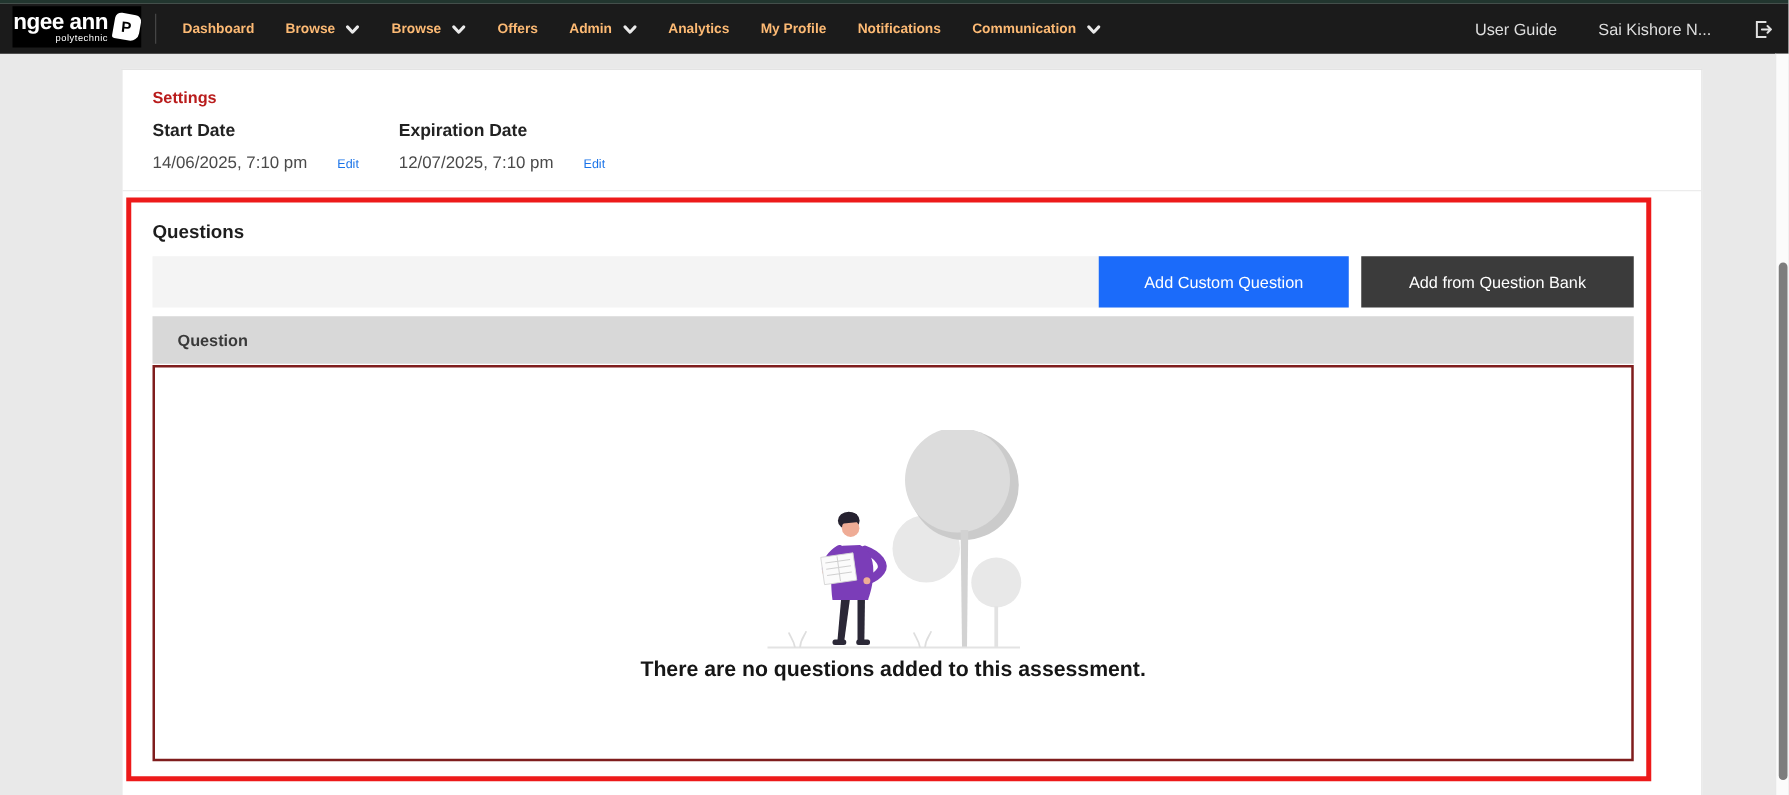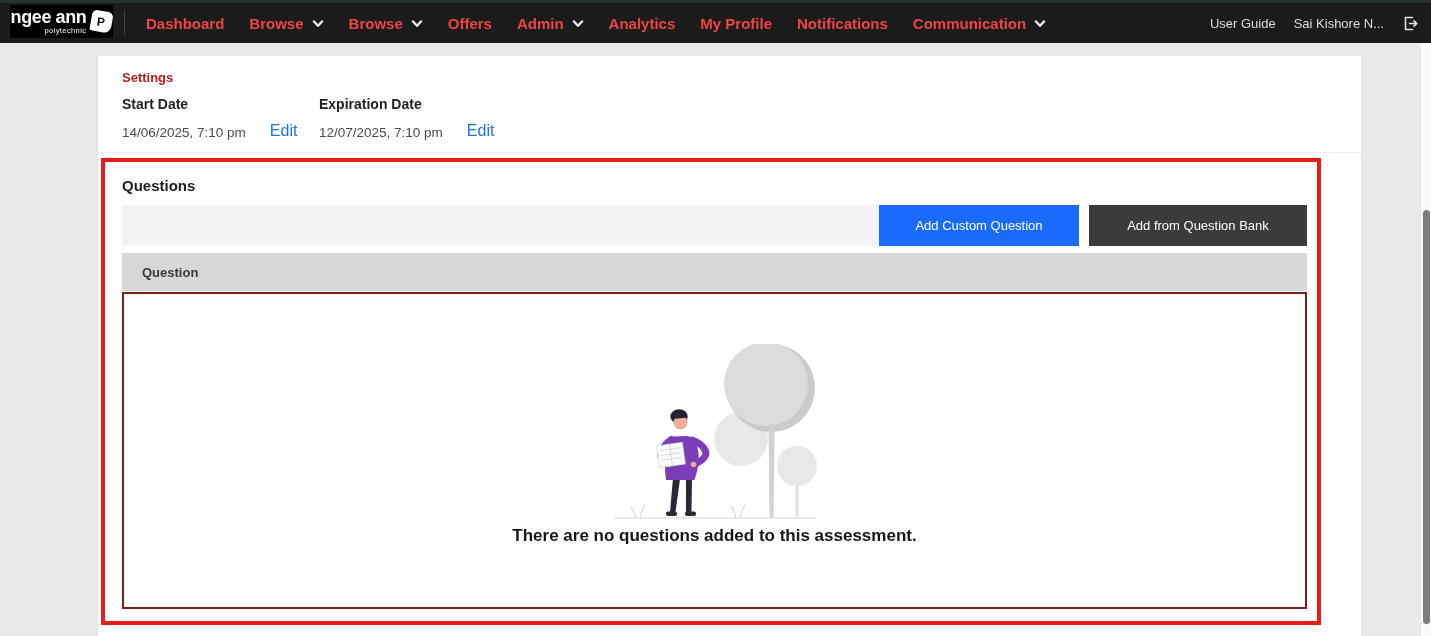--- a/index.html
+++ b/index.html
@@ -11,36 +11,36 @@
   .top-edge { position:absolute; left:0; top:0; width:1431px; height:3px; background:#22362f; }
   .navbar { position:absolute; left:0; top:3px; width:1431px; height:40px; background:#1b1b1b; display:flex; align-items:center; }
   .logo-box { position:absolute; left:10px; top:2px; width:103px; height:33px; background:#000; display:flex; align-items:center; justify-content:center; gap:5px; cursor:pointer; }
   .logo-text { display:flex; flex-direction:column; align-items:center; line-height:1; }
   .logo-line1 { color:#fff; font-weight:700; font-size:18px; letter-spacing:-0.4px; }
   .logo-line2 { color:#fff; font-size:7.5px; letter-spacing:0.4px; margin-top:1px; align-self:flex-end; }
   .logo-shield { width:21px; height:21px; background:#fff; border-radius:5px 5px 7px 2px; transform:rotate(10deg); display:flex; align-items:center; justify-content:center; }
   .logo-shield span { color:#000; font-weight:700; font-size:12px; transform:rotate(-4deg); }
   .nav-divider { position:absolute; left:124px; top:8px; width:1px; height:24px; background:#454545; }
   .nav-items { position:absolute; left:146px; top:0; height:40px; display:flex; align-items:center; gap:25px; }
-  .nav-item { color:#ef4444; font-size:15px; font-weight:700; display:flex; align-items:center; gap:8px; cursor:pointer; white-space:nowrap; }
+  .nav-item { color:#fdba74; font-size:11px; font-weight:700; display:flex; align-items:center; gap:8px; cursor:pointer; white-space:nowrap; }
   .chev { display:inline-flex; margin-top:2px; }
-  .nav-right { position:absolute; right:12px; top:0; height:40px; display:flex; align-items:center; gap:18px;justify-content:center; }
+  .nav-right { position:absolute; right:12px; top:0; height:40px; display:flex; align-items:center; gap:33px;justify-content:center; }
   .nav-link { color:#dedede; font-size:13px; font-weight:400; cursor:pointer; white-space:nowrap; }
   .logout { display:flex; align-items:center; cursor:pointer; }
 
   
   .card { position:absolute; left:97px; top:55px; width:1265px; height:581px; background:#fff; border:1px solid #e3e3e3; border-bottom:none; }
 
   .settings-title { position:absolute; left:24px; top:14px; font-size:13px; font-weight:700; color:#b91c1c; }
   .settings-fields { position:absolute; left:24px; top:40px; display:flex; }
   .field { width:197px; }
   .field-label { font-size:14px; font-weight:700; color:#222; margin-bottom:10px; }
   .field-value-row { display:flex; align-items:flex-end; gap:24px; }
   .field-value { font-size:13.5px; color:#4a4a4a; white-space:nowrap; }
-  .edit-link { font-size:16px; color:#1a73e8; cursor:pointer; }
+  .edit-link { font-size:10px; color:#1a73e8; cursor:pointer; }
   .settings-sep { position:absolute; left:0; top:96px; width:100%; height:1px; background:#ececec; }
 
   .q-title { position:absolute; left:24px; top:121px; font-size:15px; font-weight:700; color:#1d1d1d; }
   .q-toolbar { position:absolute; left:24px; top:149px; width:957px; height:41px; background:#f4f4f4; }
   .btn { position:absolute; top:149px; height:41px; border:none; font-family:"Liberation Sans",sans-serif; font-size:13px; color:#fff; cursor:pointer; }
   .btn-blue { left:781px; width:200px; background:#1b6bfa; }
   .btn-dark { left:991px; width:218px; background:#3b3b3b; }
   .q-header-row { position:absolute; left:24px; top:197px; width:1185px; height:38px; background:#d8d8d8; display:flex; align-items:center; }
   .q-header-label { font-size:13px; font-weight:700; color:#3a3a3a; padding-left:20px; }
   .q-body { position:absolute; left:24px; top:236px; width:1185px; height:317px; background:#fff; border:2px solid #7f1d1d; }

